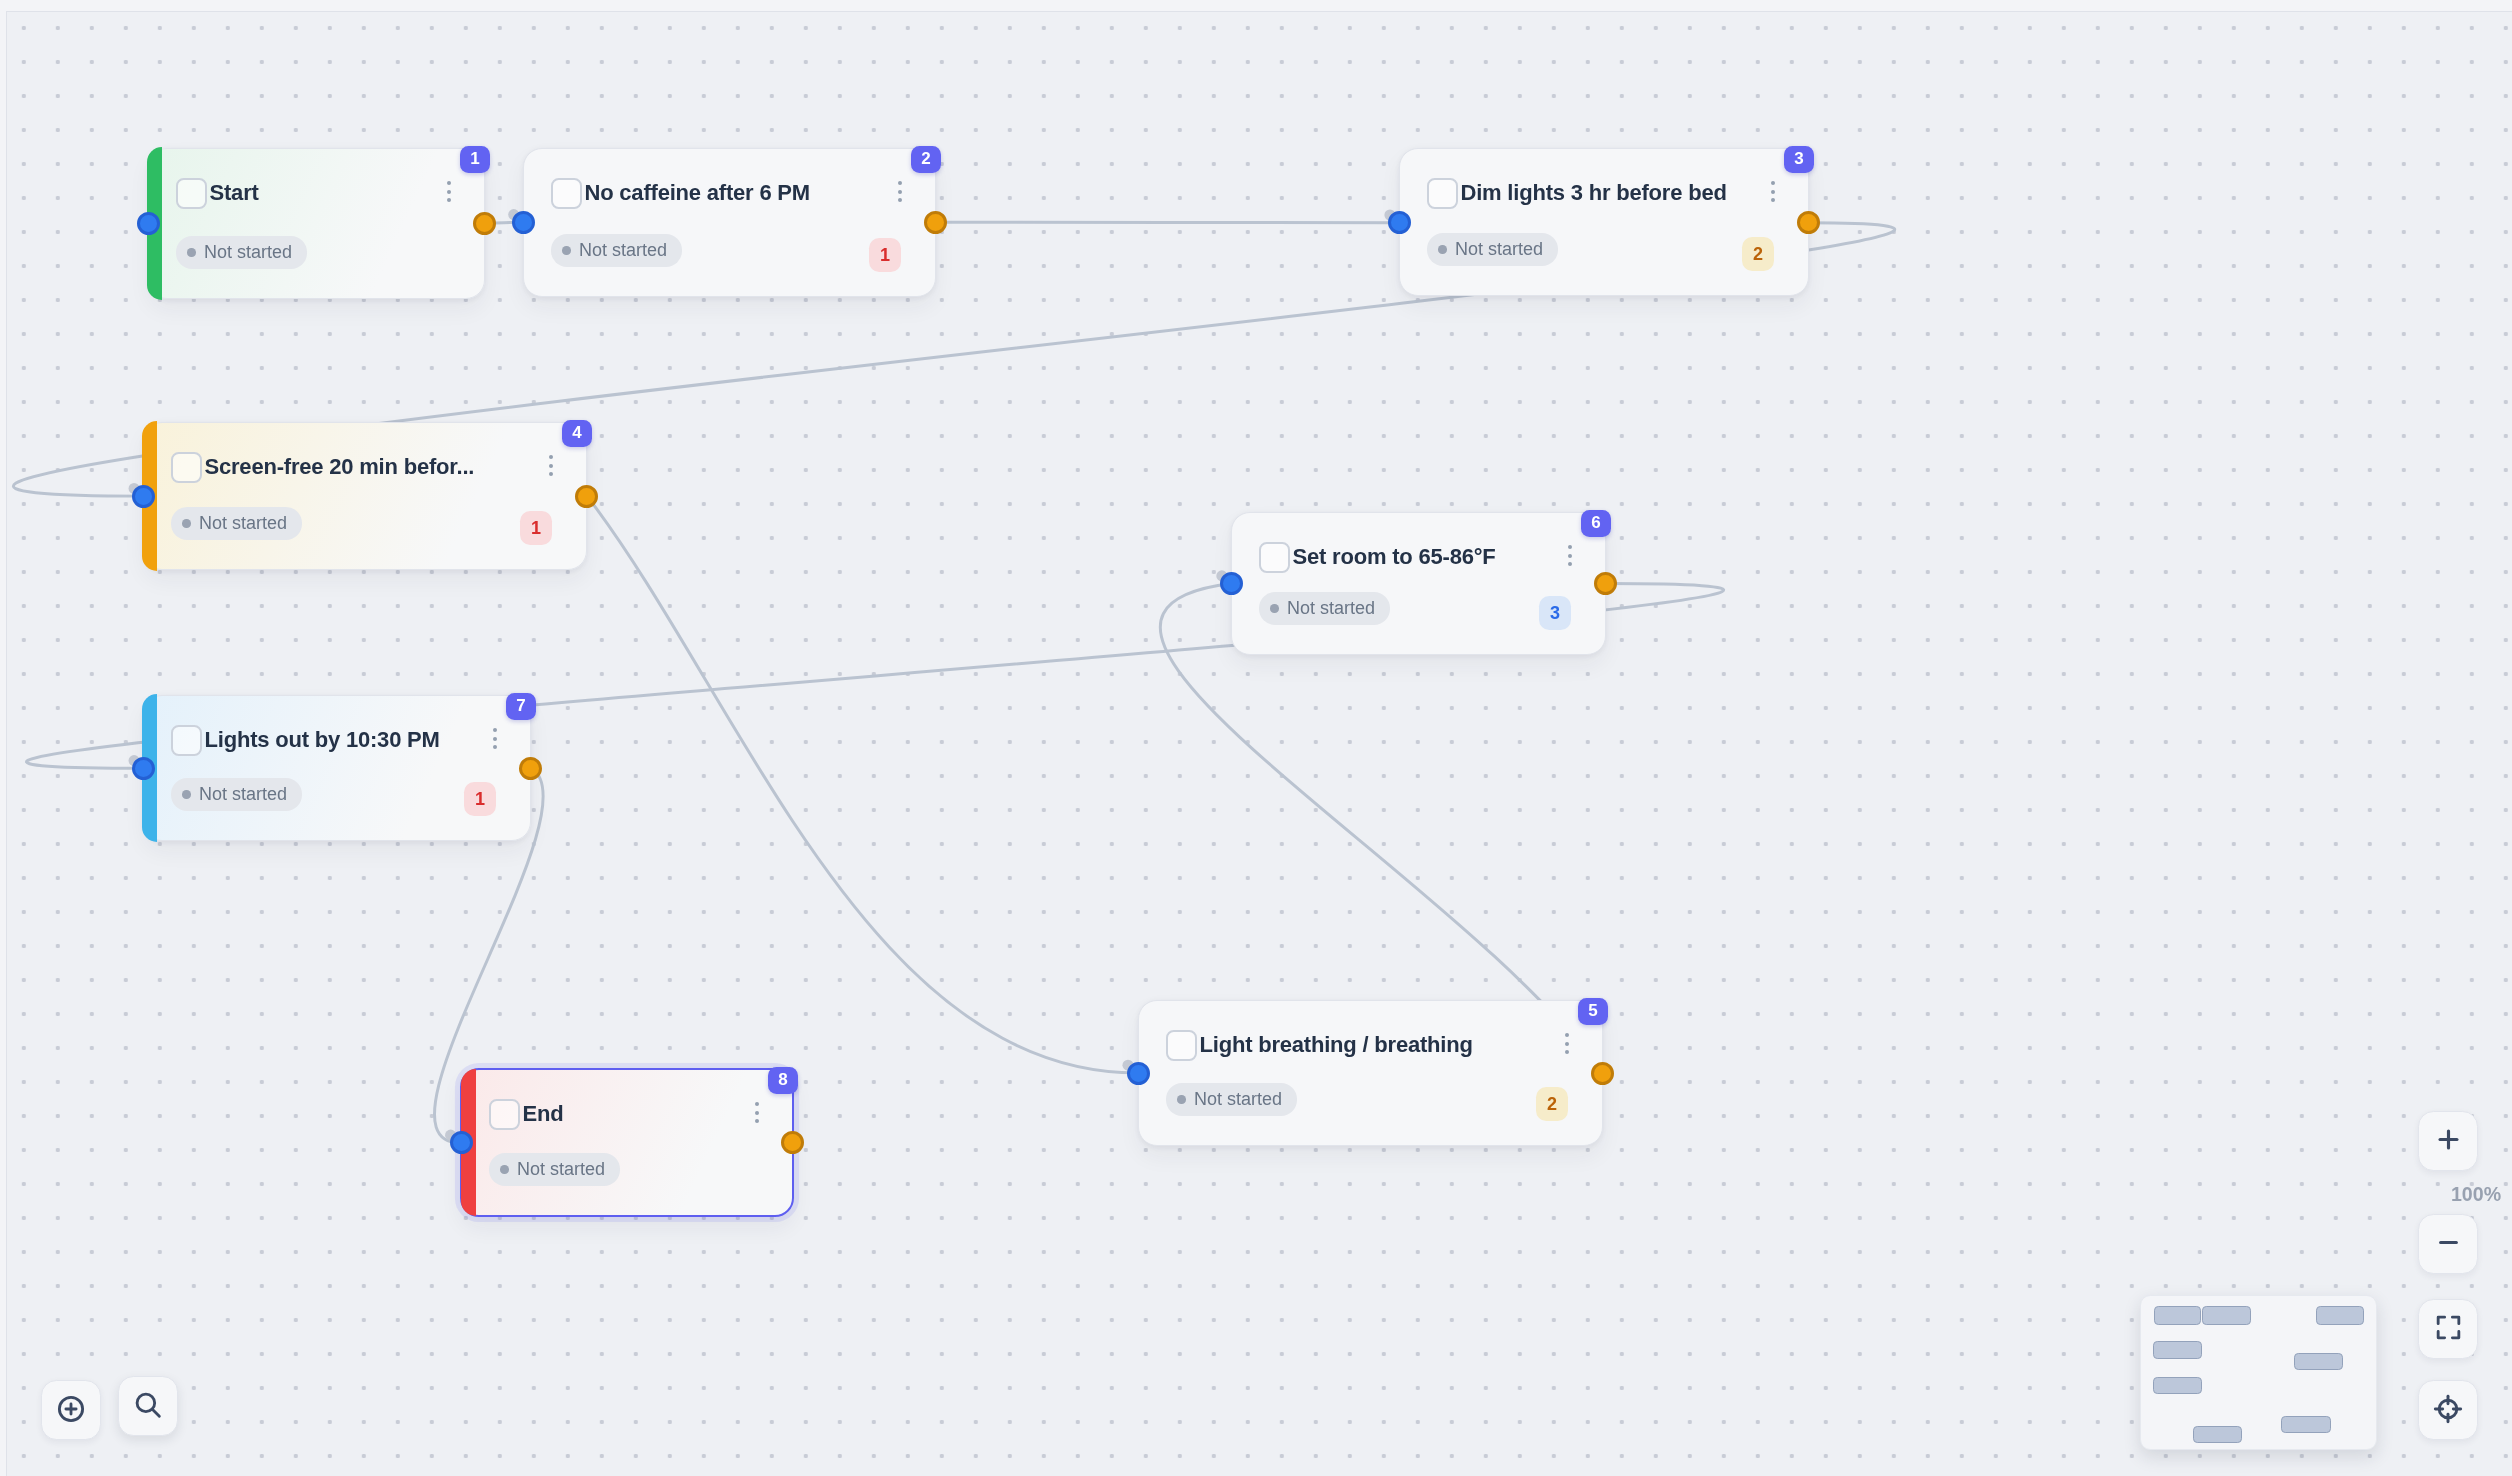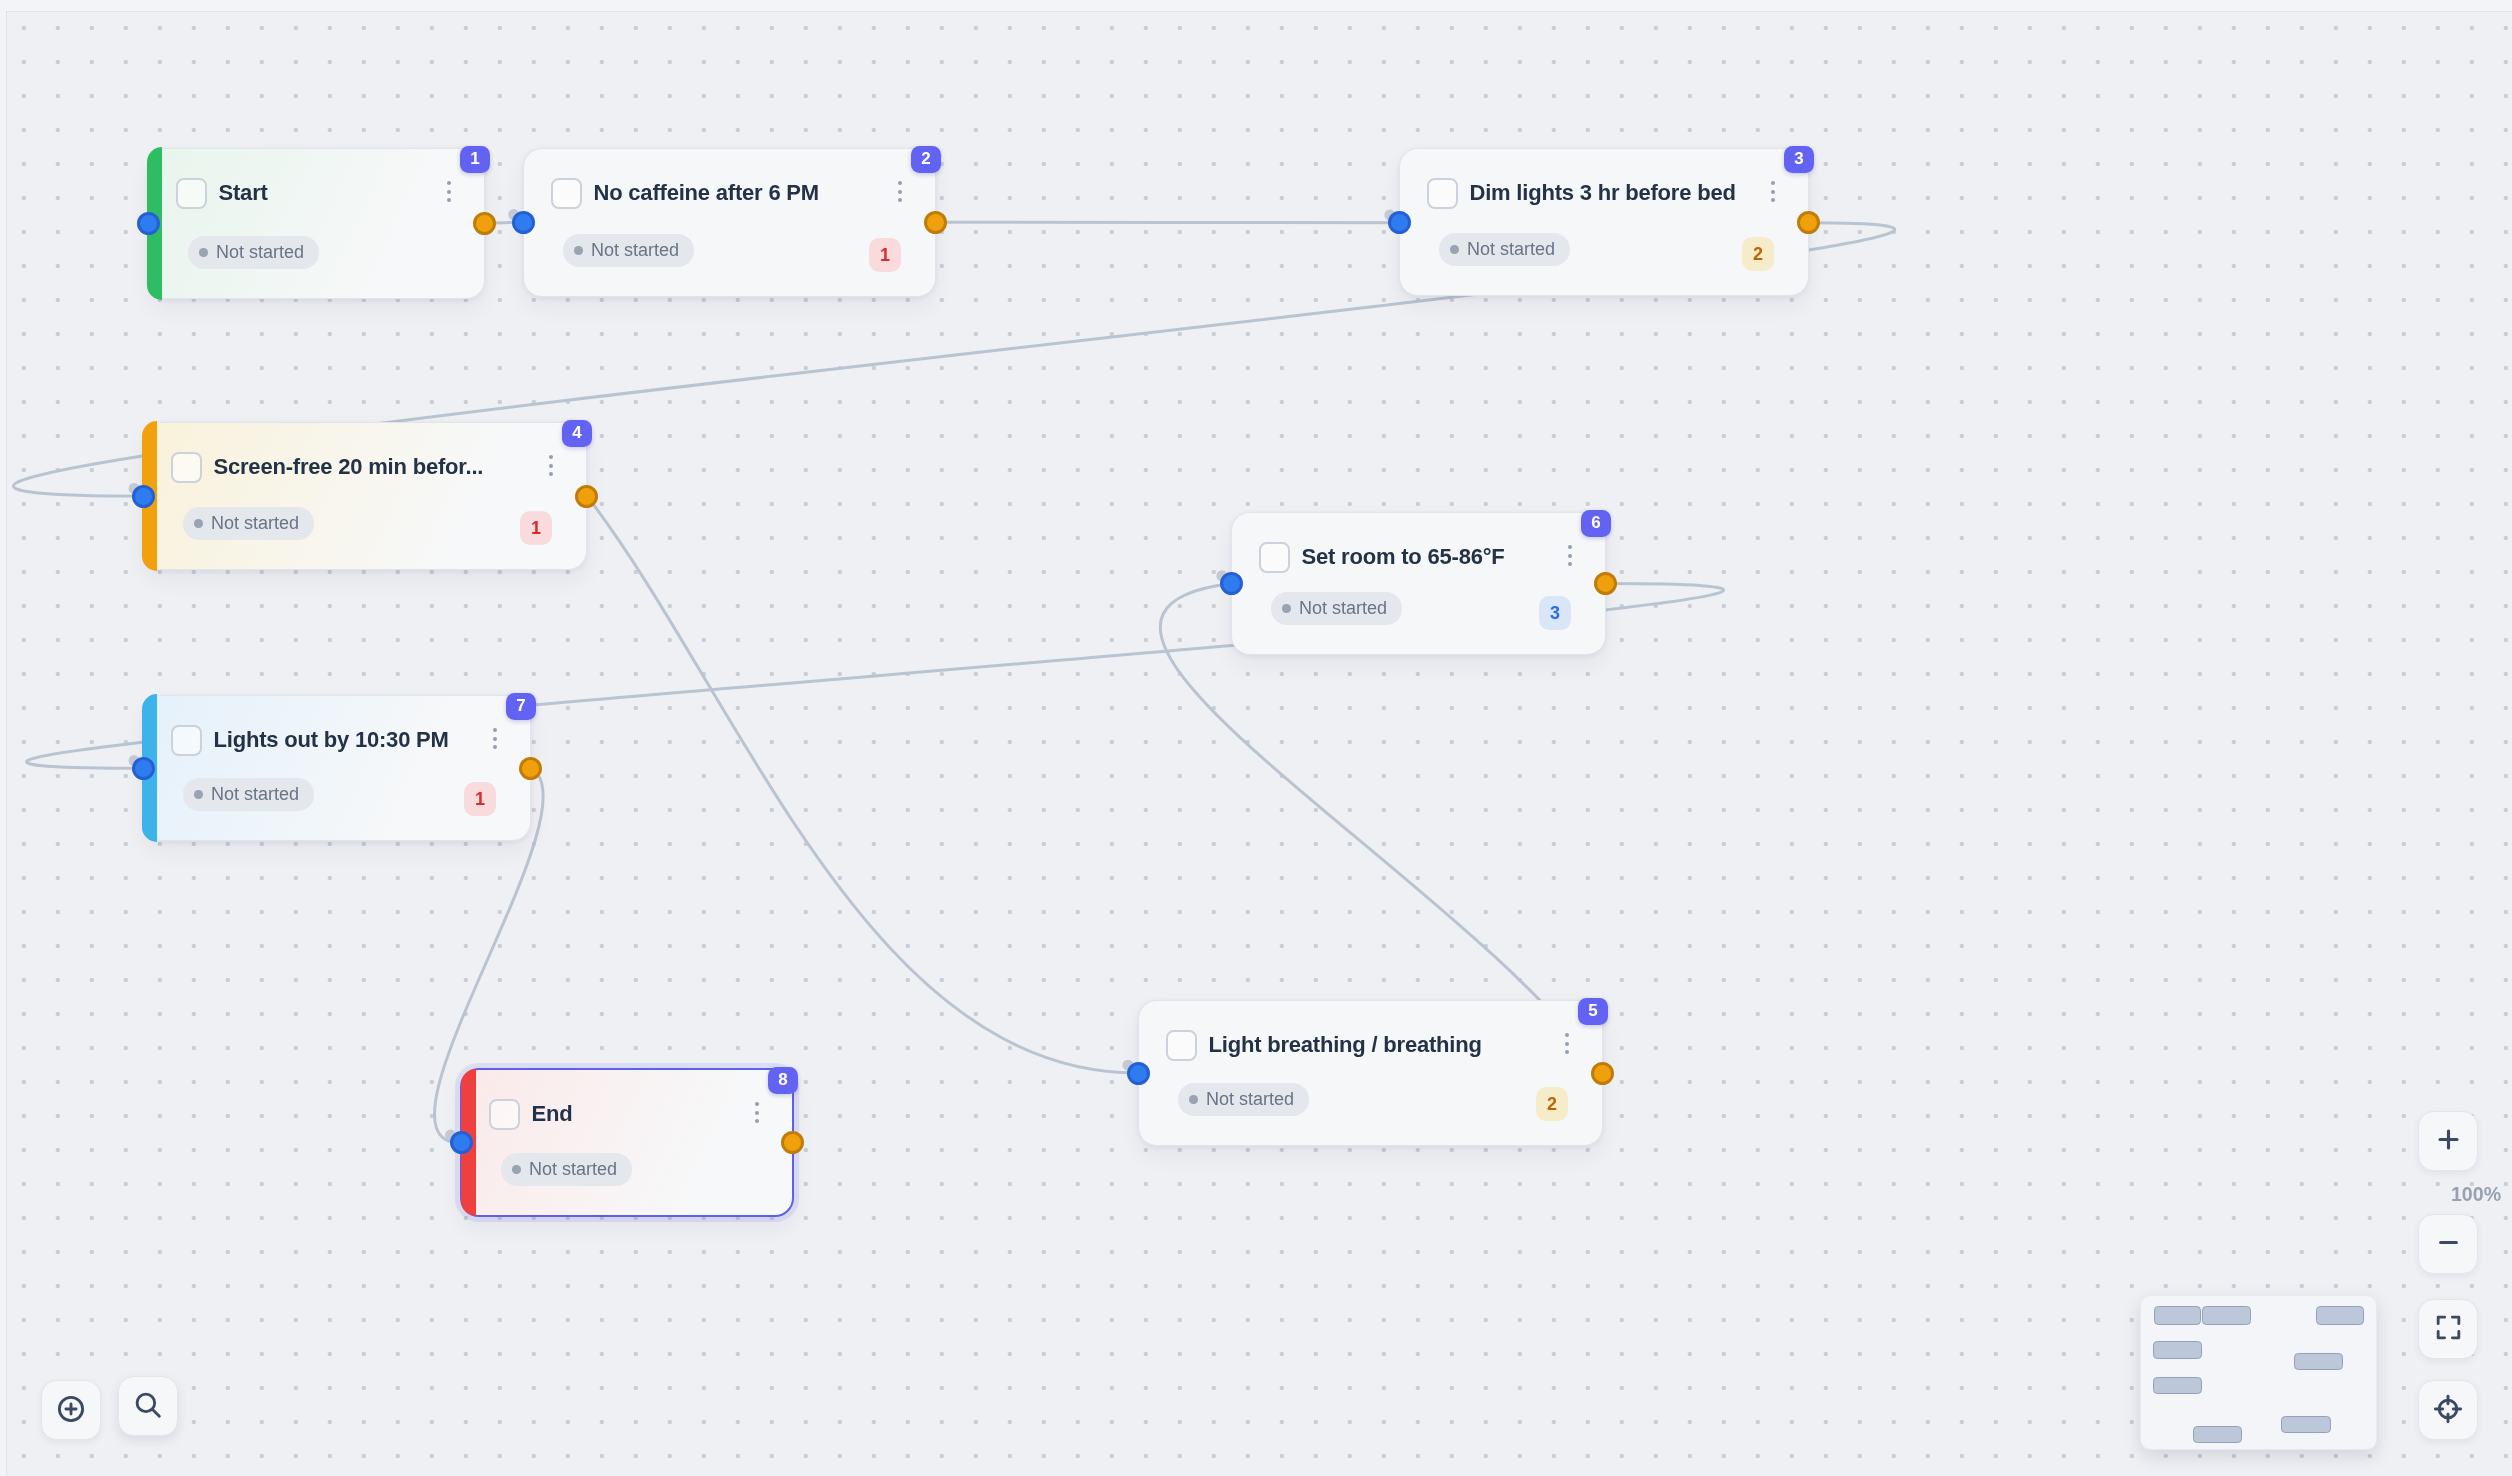--- a/index.html
+++ b/index.html
@@ -24,32 +24,32 @@
   .nodes{position:absolute;inset:0;}
   .node{
     position:absolute;border:1.7px solid var(--node_border,#e1e4eb);border-radius:19px;
     background:var(--node_bg,#f6f7f9);
     box-shadow:0 1.7px 5.1px rgba(30,40,60,.06),0 10.2px 22px rgba(30,40,60,.05);
     box-sizing:border-box;
   }
   .node.selected{border:2.6px solid var(--selection,#5e5ef0);box-shadow:0 0 0 5.1px rgba(110,110,245,.14),0 10.2px 22px rgba(30,40,60,.06);}
   .accent{position:absolute;left:-1.7px;top:-1.7px;bottom:-1.7px;width:14.5px;border-radius:19px 0 0 19px;}
   .node.selected .accent{left:-0.9px;top:-0.9px;bottom:-0.9px;border-radius:16px 0 0 16px;}
-  .trow{position:absolute;left:27px;top:29px;right:60px;display:flex;align-items:center;gap:12px;}
+  .trow{position:absolute;left:27px;top:29px;right:60px;display:flex;align-items:center;gap:3px;}
   .checkbox{width:26.5px;height:26.5px;border:2.6px solid var(--checkbox_border,#ccd2dc);border-radius:7.7px;background:rgba(255,255,255,.55);flex:0 0 auto;}
   .title{font-size:22px;font-weight:700;color:var(--title,#243247);letter-spacing:-0.2px;white-space:nowrap;overflow:hidden;}
   .kebab{position:absolute;right:29px;top:32px;display:flex;flex-direction:column;gap:4.3px;align-items:center;width:12px;cursor:pointer;}
   .kebab i{width:4.3px;height:4.3px;border-radius:50%;background:var(--kebab,#94a0b0);}
   .badge{
     position:absolute;top:-3.4px;right:-6px;width:30px;height:27px;border-radius:8.5px;
     background:var(--badge_bg,#6263f2);color:var(--badge_fg,#fff);font-size:17px;font-weight:700;
     display:flex;align-items:center;justify-content:center;box-shadow:0 1.7px 4.3px rgba(60,60,180,.25);
   }
   .status{
-    position:absolute;left:39px;bottom:29px;display:inline-flex;align-items:center;gap:8.5px;
+    position:absolute;left:27px;bottom:29px;display:inline-flex;align-items:center;gap:8.5px;
     background:var(--status_bg,#e4e7ec);border-radius:16px;padding:6px 15.4px 6px 11px;
   }
   .status i{width:8.5px;height:8.5px;border-radius:50%;background:var(--status_dot,#9aa3b2);}
   .status span{font-size:18px;color:var(--status_fg,#697586);font-weight:500;}
   .count{
     position:absolute;right:34px;bottom:24px;min-width:32px;height:34px;border-radius:10.2px;
     display:flex;align-items:center;justify-content:center;font-size:18px;font-weight:700;
   }
   .port{position:absolute;width:23px;height:23px;border-radius:50%;box-sizing:border-box;cursor:crosshair;}
   .port.in{left:-12px;background:var(--port_in,#2f7bf0);border:3px solid var(--port_in_ring,#2460d4);}

